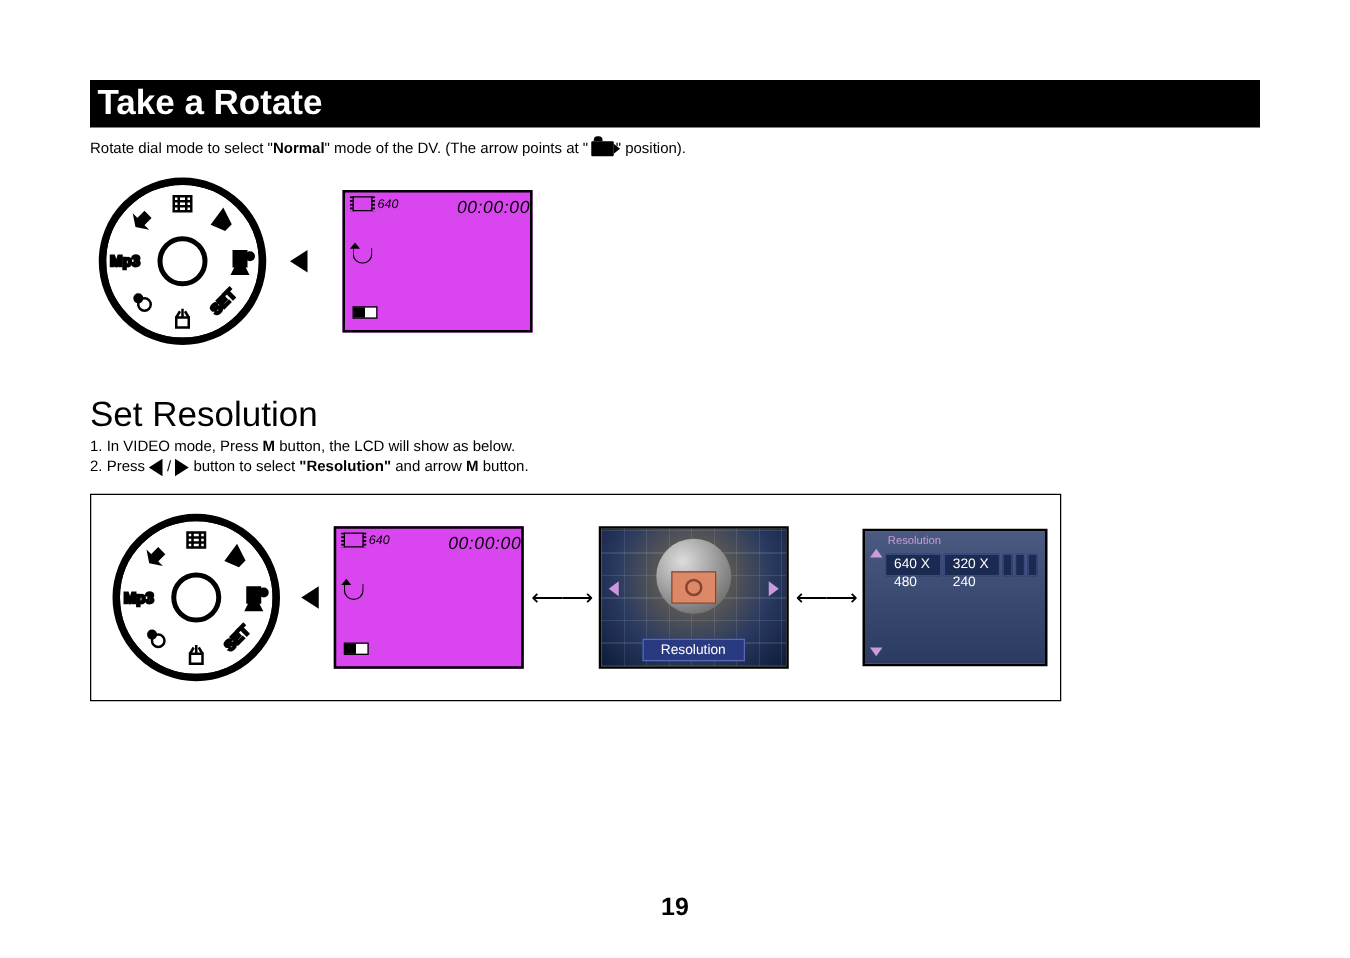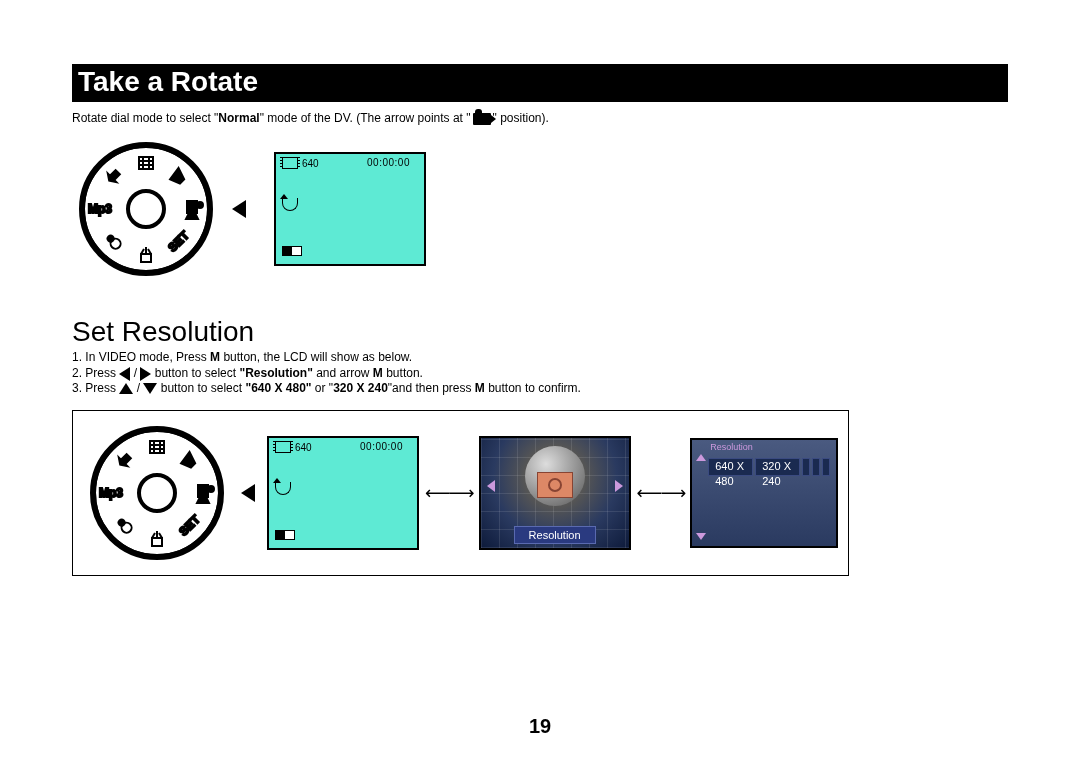--- a/index.html
+++ b/index.html
@@ -45,35 +45,36 @@
     display: inline-block;
     width: 0; height: 0;
     border-top: 9px solid transparent;
     border-bottom: 9px solid transparent;
     border-right: 14px solid #000;
     margin-left: 4px;
   }
   .lcd {
     width: 148px;
     height: 110px;
-    background: #5eead4;
+    background: #d946ef;
     border: 2px solid #000;
     position: relative;
     font-size: 10px;
     color: #000;
     margin-left: 20px;
+    font-style: italic;
   }
   .lcd .top-left {
     position: absolute; top: 3px; left: 6px;
     display: flex; align-items: center; gap: 4px;
     font-size: 10px;
   }
   .lcd .top-right {
-    position: absolute; top: 3px; right: 14px;
-    font-size: 10px; letter-spacing: 0.5px;
+    position: absolute; top: 3px; right: 0;
+    font-size: 14px; letter-spacing: 0.5px;
   }
   .lcd .mid-left {
     position: absolute; top: 44px; left: 6px;
   }
   .lcd .bot-left {
     position: absolute; bottom: 6px; left: 6px;
   }
   .film-icon {
     display:inline-block; width:14px; height:10px; border:1px solid #000;
     position: relative;
@@ -294,23 +295,20 @@
   </div>
 
   <div class="subhead">Set Resolution</div>
 
   <div class="steps">
     <div>
       <span>1. In VIDEO mode, Press </span><span class="bold">M</span><span> button, the LCD will show as below.</span>
     </div>
     <div>
       <span>2. Press </span><span class="tri tri-left"></span> / <span class="tri tri-right"></span><span> button to select </span><span class="bold">"Resolution"</span><span> and arrow </span><span class="bold">M</span><span> button.</span>
-    </div>
-    <div>
-      <span>3. Press </span><span class="tri tri-up"></span> / <span class="tri tri-down"></span><span> button to select </span><span class="bold">"640 X 480"</span><span> or "</span><span class="bold">320 X 240</span><span>"and then press </span><span class="bold">M</span><span> button to confirm.</span>
     </div>
   </div>
 
   <div class="figrow2">
     <svg class="dial" viewBox="0 0 148 148">
       <circle cx="74" cy="74" r="64" fill="#fff" stroke="#000" stroke-width="6"></circle>
       <circle cx="74" cy="74" r="62" fill="none" stroke="#000" stroke-width="2"></circle>
       <circle cx="74" cy="74" r="18" fill="#fff" stroke="#000" stroke-width="4"></circle>
       <g transform="translate(74,74)">
         <g stroke="#000" stroke-width="2" fill="#000">

